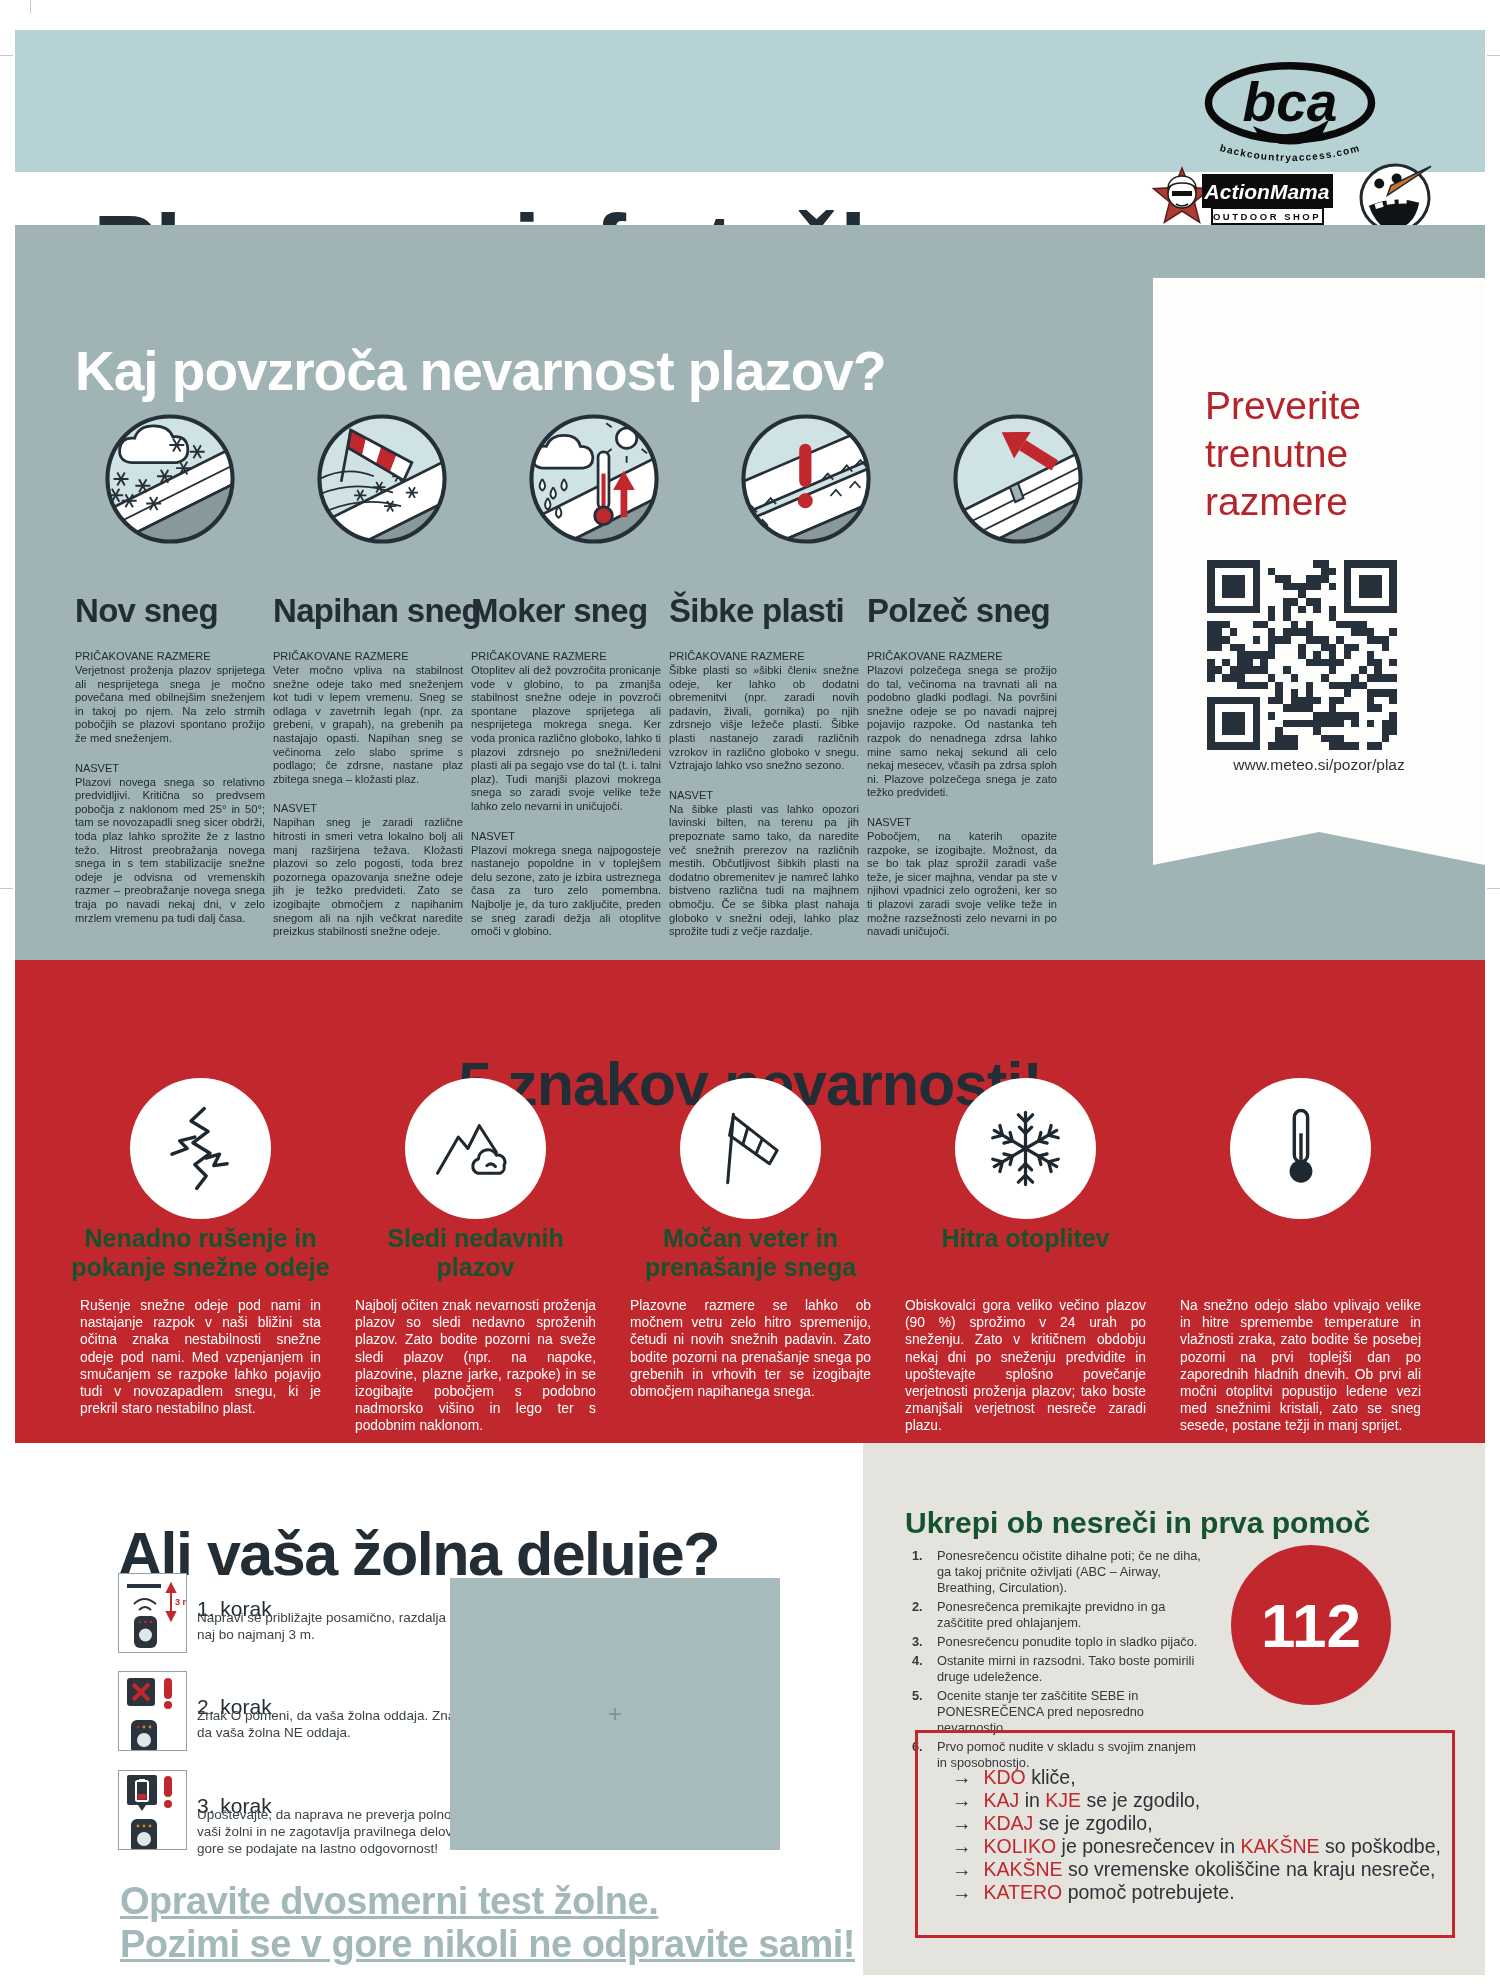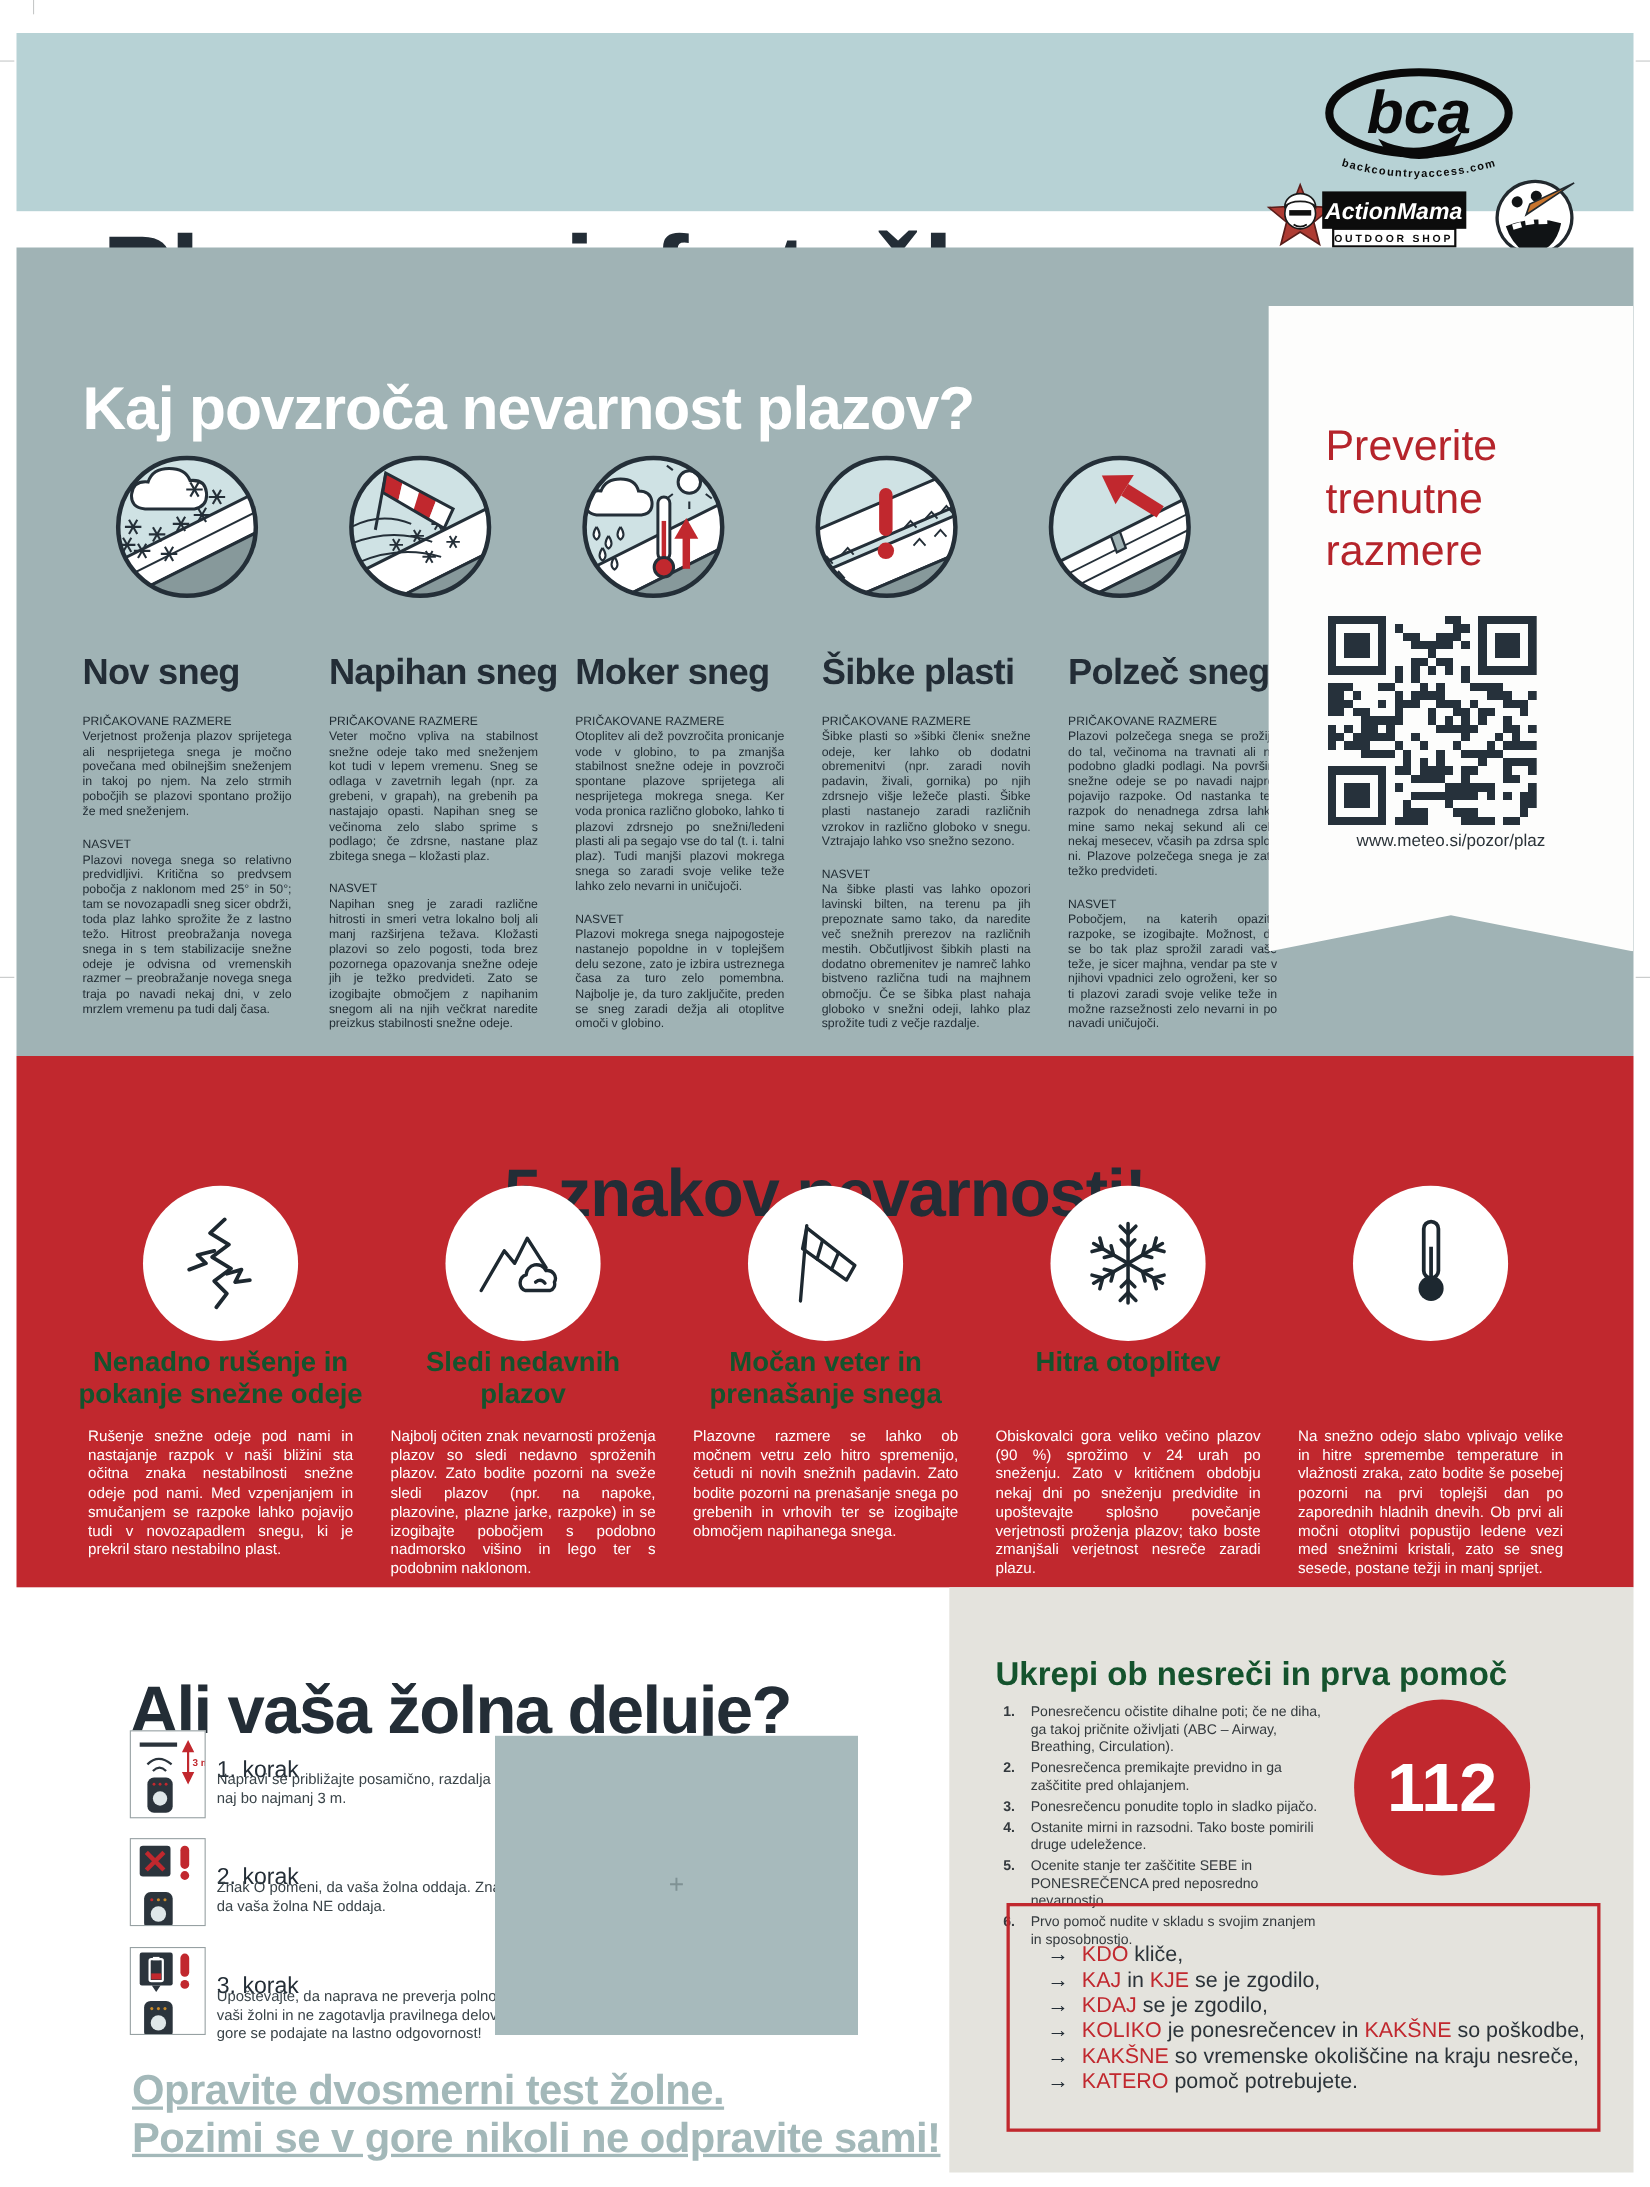--- a/index.html
+++ b/index.html
@@ -1,36 +1,36 @@
 <!DOCTYPE html>
 <html><head>
 <meta charset="utf-8">
 <style>
   html,body{margin:0;padding:0;background:#ffffff;}
   .page{position:relative;width:1500px;height:1988px;background:#ffffff;overflow:hidden;
         font-family:"Liberation Sans",sans-serif;color:#232d36;}
   .abs{position:absolute;}
 
   
-  .band-header{position:absolute;left:15px;top:30px;width:1470px;height:162px;background:#b7d2d5;}
+  .band-header{position:absolute;left:15px;top:30px;width:1470px;height:142px;background:#b7d2d5;}
   .band-hazards{position:absolute;left:15px;top:225px;width:1470px;height:735px;background:#a0b3b5;}
   .band-danger{position:absolute;left:15px;top:960px;width:1470px;height:483px;background:#c1282e;}
   .bottom-right-bg{position:absolute;left:863px;top:1443px;width:622px;height:532px;background:#e4e3dd;}
 
   .main-title{position:absolute;left:78px;top:98px;font-size:97px;font-weight:bold;
               letter-spacing:-3px;color:#232d36;white-space:nowrap;}
 
   .hz-heading{position:absolute;left:75px;top:293px;font-size:55px;font-weight:bold;
               letter-spacing:-1px;color:#ffffff;white-space:nowrap;}
 
   .hz-circles{position:absolute;left:75px;top:411px;display:grid;grid-template-columns:repeat(5,190px);column-gap:22px;}
   .hz-circles .cell{display:flex;justify-content:center;}
   svg.hz{width:136px;height:136px;}
 
-  .hz-cols{position:absolute;left:75px;top:592px;display:grid;grid-template-columns:repeat(5,190px);column-gap:34px;color:#1e2931;}
+  .hz-cols{position:absolute;left:75px;top:592px;display:grid;grid-template-columns:repeat(5,190px);column-gap:8px;color:#1e2931;}
   .hz-cols h3{font-size:33px;font-weight:bold;margin:0 0 20px 0;letter-spacing:-0.7px;color:#232d36;white-space:nowrap;}
   .hz-cols .lbl{font-size:11px;margin:0 0 2px 0;}
   .hz-cols p{font-size:11.2px;line-height:13.6px;text-align:justify;margin:0 0 16px 0;}
 
   
   .bookmark{position:absolute;left:1153px;top:278px;width:332px;height:587px;background:#fdfdfc;
             clip-path:polygon(0 0,100% 0,100% 100%,50% calc(100% - 33px),0 100%);}
   .bm-heading{position:absolute;left:52px;top:104px;font-size:39px;line-height:48px;font-weight:normal;color:#b5242b;}
   .bm-qr{position:absolute;left:54px;top:282px;width:190px;height:190px;}
   .bm-url{position:absolute;left:0;top:478px;width:100%;text-align:center;font-size:15.5px;color:#2b3339;}

